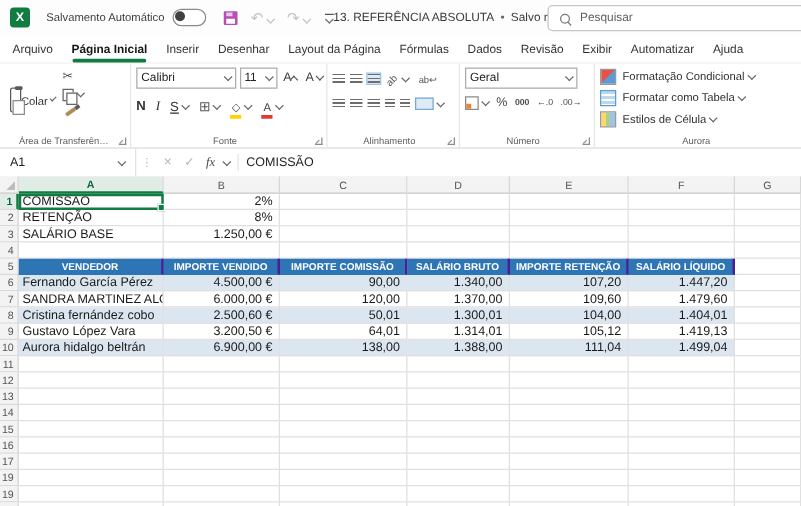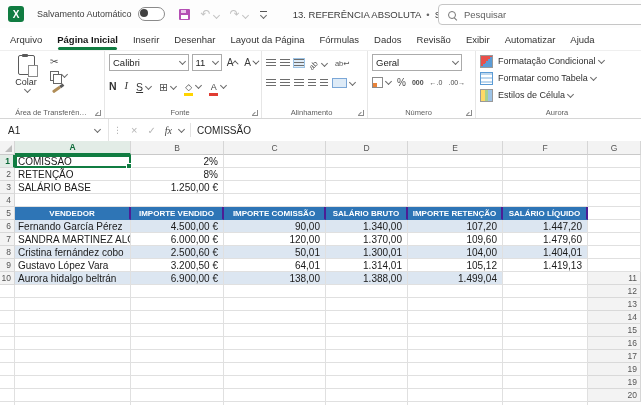--- a/index.html
+++ b/index.html
@@ -16,41 +16,41 @@
   .toggle::before{content:"";position:absolute;left:1px;top:1px;width:8px;height:8px;border-radius:50%;background:#404040;}
   .saveicon{width:11px;height:11px;background:#b44fb4;border-radius:1px;position:relative;margin-left:14px;flex:none;}
   .saveicon::before{content:"";position:absolute;left:2px;top:1px;width:5px;height:3px;background:#e9c7e9;}
   .saveicon::after{content:"";position:absolute;left:2px;bottom:1px;width:7px;height:4px;background:#fff;}
   .histbtn{font-size:12px;color:#c3c3c3;margin-left:11px;line-height:1;display:flex;align-items:flex-end;}
   .chev{display:inline-block;width:4px;height:4px;border-right:1px solid #6b6b6b;border-bottom:1px solid #6b6b6b;transform:rotate(45deg);margin-left:3px;margin-bottom:2px;}
   .chev.gray{border-color:#c3c3c3;}
   .qat{margin-left:12px;display:flex;flex-direction:column;align-items:center;}
   .qat .bar{width:7px;height:0;border-top:1.5px solid #555;margin-bottom:1px;}
   .qat .chev{margin:0;}
-  .doc-title{margin-left:26px;font-size:9.5px;color:#3a3a3a;display:flex;align-items:flex-start;white-space:nowrap;}
+  .doc-title{font-size:9.5px;color:#3a3a3a;display:flex;align-items:flex-start;white-space:nowrap;}
   .doc-title .sep{margin:0 5px;color:#666;}
   .searchbox{position:absolute;left:438px;top:4px;width:196px;height:19px;border:1px solid #c6c6c6;border-radius:4px;background:#fff;display:flex;align-items:center;padding-left:9px;}
   .mag{width:6px;height:6px;border:1.2px solid #777;border-radius:50%;position:relative;flex:none;}
   .mag::after{content:"";position:absolute;left:5px;top:5px;width:4px;height:1.2px;background:#777;transform:rotate(45deg);transform-origin:left center;}
   .search-text{font-size:9.5px;color:#5f5f5f;margin-left:8px;}
   
   .tabrow{height:22px;display:flex;align-items:center;padding-left:10px;gap:15px;border-bottom:1px solid #efefef;background:#fff;}
   .tab{font-size:9.5px;color:#333;position:relative;white-space:nowrap;cursor:default;}
   .tab.active{color:#161616;font-weight:bold;}
   .tab.active::after{content:"";position:absolute;left:1px;right:1px;bottom:-5px;height:2.5px;border-radius:2px;background:#107C41;}
   
   .ribbon{height:67px;background:#fff;border-bottom:1px solid #d6d6d6;display:flex;overflow:hidden;padding-left:4px;}
   .grp{position:relative;border-right:1px solid #e6e6e6;padding:3px 4px 13px 4px;flex:none;}
   .grp-label{position:absolute;bottom:1px;left:4px;right:10px;text-align:center;font-size:7.5px;color:#5e5e5e;white-space:nowrap;overflow:hidden;}
   .launcher{position:absolute;right:3px;bottom:2px;width:5px;height:5px;border-right:1px solid #8b8b8b;border-bottom:1px solid #8b8b8b;}
   .launcher::before{content:"";position:absolute;right:1px;bottom:1px;width:4px;height:1px;background:#8b8b8b;transform:rotate(-45deg);}
   .row{display:flex;align-items:center;}
   
   .grp.clipboard{width:92px;display:flex;}
-  .paste-big{width:36px;display:flex;flex-direction:column;align-items:center;}
+  .paste-big{width:36px;display:flex;flex-direction:row;align-items:center;}
   .clipicon{width:15px;height:18px;border:1.4px solid #5a5a5a;border-radius:2px;background:#fff;position:relative;margin-top:1px;}
   .clipicon::before{content:"";position:absolute;left:3px;top:-2px;width:6px;height:3px;background:#5a5a5a;border-radius:1px;}
   .clipicon::after{content:"";position:absolute;right:-4px;bottom:-3px;width:8px;height:10px;background:#fff;border:1px solid #8a8a8a;}
   .paste-big .lbl{font-size:9px;color:#333;margin-top:2px;}
   .minicol{display:flex;flex-direction:column;justify-content:flex-start;gap:3px;margin-left:6px;margin-top:2px;}
   .mini{display:flex;align-items:center;font-size:10px;color:#4a4a4a;line-height:1;height:11px;}
   .ic-copy{width:7px;height:8px;border:1px solid #666;background:#fff;position:relative;}
   .ic-copy::before{content:"";position:absolute;left:2px;top:2px;width:7px;height:8px;border:1px solid #666;background:#fff;}
   .ic-brush{width:9px;height:3px;background:#b08d57;border-radius:1px;position:relative;transform:rotate(-35deg);margin-left:2px;}
   .ic-brush::before{content:"";position:absolute;right:-4px;top:0;width:4px;height:3px;background:#5a5a5a;}
@@ -386,20 +386,21 @@
       <div class="cell num">64,01</div>
       <div class="cell num">1.314,01</div>
       <div class="cell num">105,12</div>
       <div class="cell num">1.419,13</div>
       <div class="cell"></div>
       <div class="rh">10</div>
       <div class="cell txt band">Aurora hidalgo beltrán</div>
       <div class="cell num band">6.900,00 €</div>
       <div class="cell num band">138,00</div>
       <div class="cell num band">1.388,00</div>
+      <div class="cell num band">111,04</div>
       <div class="cell num band">1.499,04</div>
       <div class="cell"></div>
       <div class="rh">11</div>
       <div class="cell"></div>
       <div class="cell"></div>
       <div class="cell"></div>
       <div class="cell"></div>
       <div class="cell"></div>
       <div class="cell"></div>
       <div class="cell"></div>

